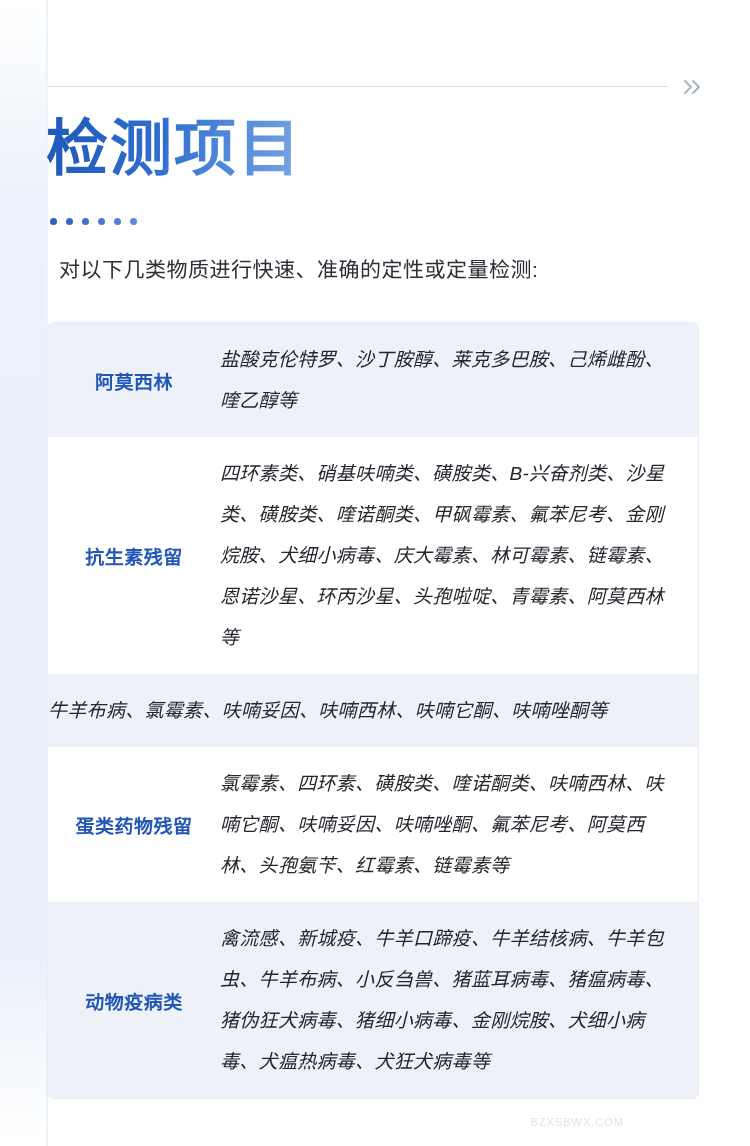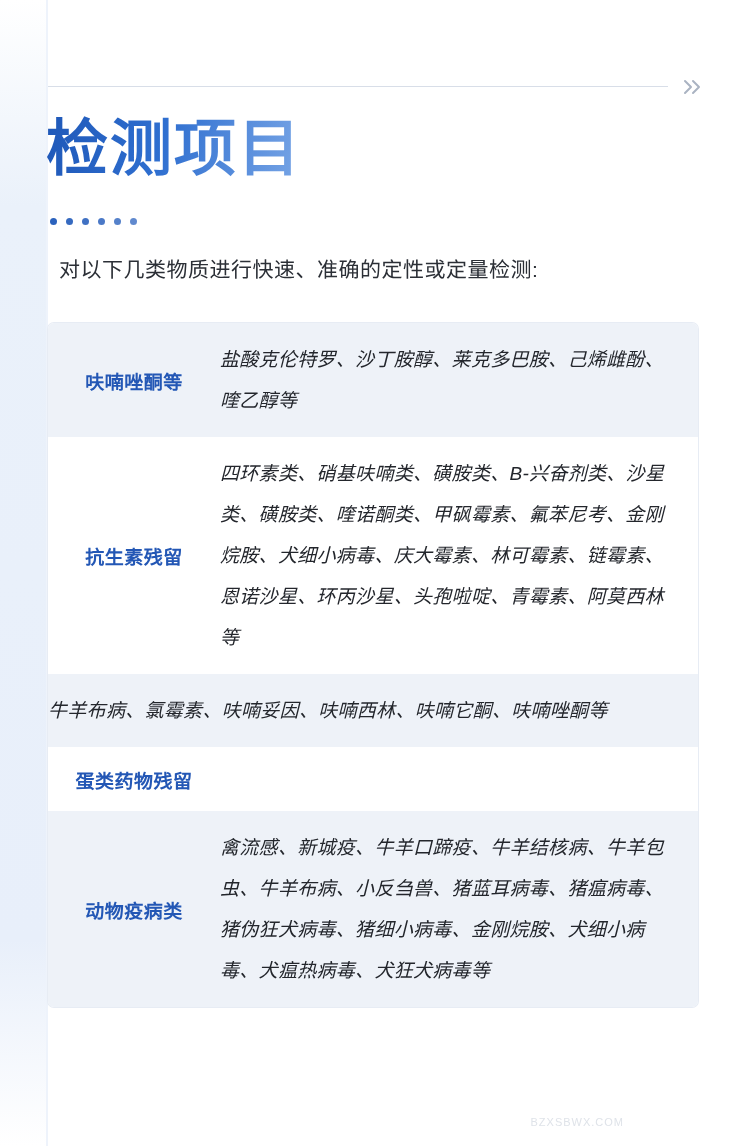--- a/index.html
+++ b/index.html
@@ -173,32 +173,33 @@
     <i></i>
     <i></i>
     <i></i>
     <i></i>
   </div>
 
   <div class="subtitle">对以下几类物质进行快速、准确的定性或定量检测:</div>
 
   <div class="table">
     <div class="row odd">
-      <div class="cat">呋喃唑酮等</div>
+      <div class="cat">阿莫西林</div>
       <div class="desc">盐酸克伦特罗、沙丁胺醇、莱克多巴胺、己烯雌酚、喹乙醇等</div>
     </div>
     <div class="row even">
       <div class="cat">抗生素残留</div>
       <div class="desc">四环素类、硝基呋喃类、磺胺类、B‑兴奋剂类、沙星类、磺胺类、喹诺酮类、甲砜霉素、氟苯尼考、金刚烷胺、犬细小病毒、庆大霉素、林可霉素、链霉素、恩诺沙星、环丙沙星、头孢啦啶、青霉素、阿莫西林等</div>
     </div>
     <div class="row odd">
       <div class="desc">牛羊布病、氯霉素、呋喃妥因、呋喃西林、呋喃它酮、呋喃唑酮等</div>
     </div>
     <div class="row even">
       <div class="cat">蛋类药物残留</div>
+      <div class="desc">氯霉素、四环素、磺胺类、喹诺酮类、呋喃西林、呋喃它酮、呋喃妥因、呋喃唑酮、氟苯尼考、阿莫西林、头孢氨苄、红霉素、链霉素等</div>
     </div>
     <div class="row odd">
       <div class="cat">动物疫病类</div>
       <div class="desc">禽流感、新城疫、牛羊口蹄疫、牛羊结核病、牛羊包虫、牛羊布病、小反刍兽、猪蓝耳病毒、猪瘟病毒、猪伪狂犬病毒、猪细小病毒、金刚烷胺、犬细小病毒、犬瘟热病毒、犬狂犬病毒等</div>
     </div>
   </div>
 
   <div class="watermark">BZXSBWX.COM</div>
 </div>
 

